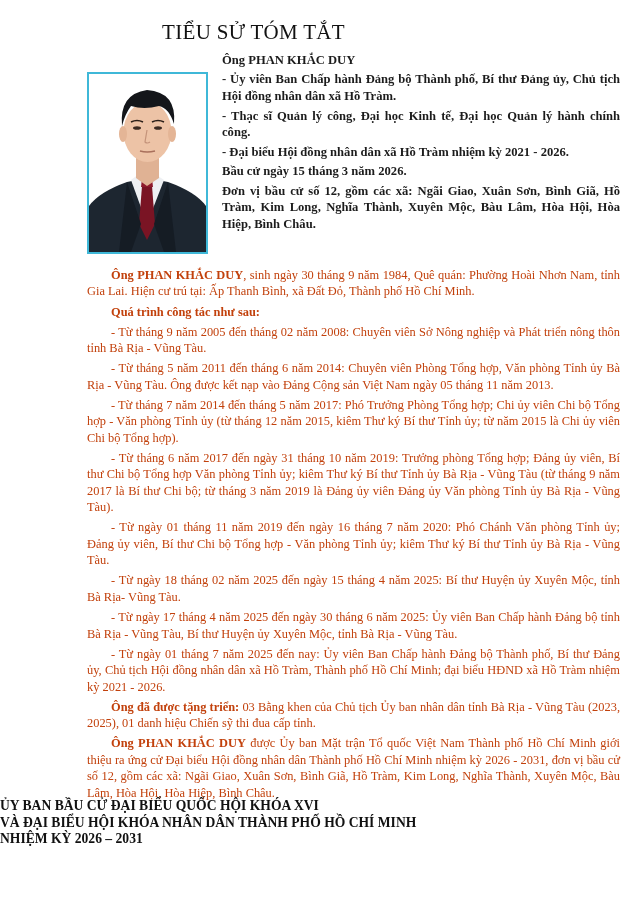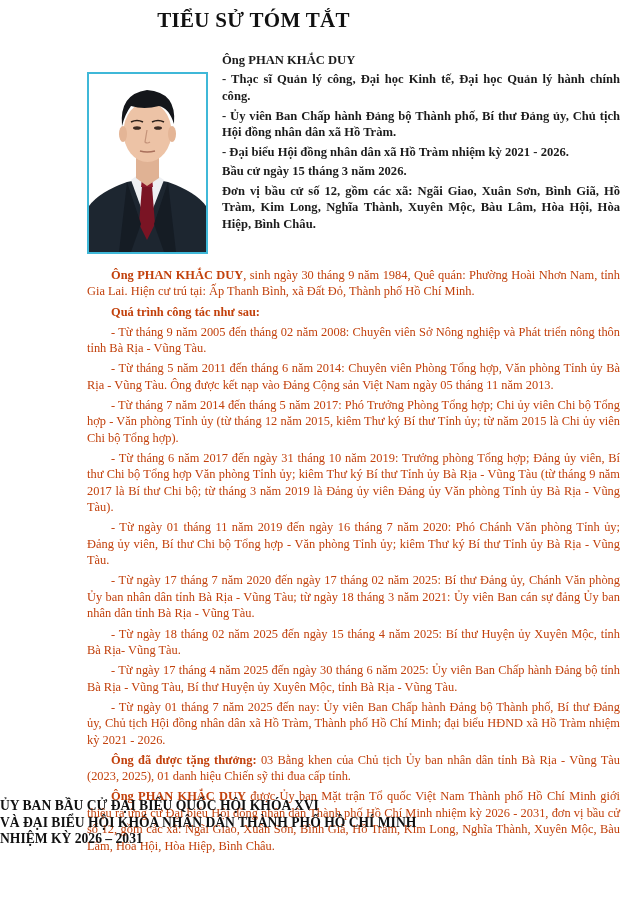--- a/index.html
+++ b/index.html
@@ -2,22 +2,22 @@
 <html><head>
   <meta charset="utf-8">
   <style>
     html, body { margin: 0; padding: 0; background: #ffffff; }
     body {
       width: 640px; height: 905px; position: relative; overflow: hidden;
       font-family: "Liberation Serif", "DejaVu Serif", serif;
       color: #1a1a1a;
     }
     .title {
-      position: absolute; top: 8px; left: 0; width: 507px; text-align: center;
-      font-size: 21px; font-weight: bold; letter-spacing: 0.3px; color: #111;
+      position: absolute; top: 20px; left: 0; width: 507px; text-align: center;
+      font-size: 21px; font-weight: normal; letter-spacing: 0.3px; color: #111;
     }
     .photo {
       position: absolute; left: 87px; top: 72px; width: 117px; height: 178px;
       border: 2px solid #3fb8d8; background: #ffffff; overflow: hidden;
     }
     .photo svg { display: block; width: 117px; height: 178px; }
     .summary {
       position: absolute; left: 222px; top: 52px; width: 398px;
       font-size: 12.6px; line-height: 16.8px; font-weight: bold;
       text-align: justify; color: #1c1c1c;
@@ -69,40 +69,39 @@
     <path d="M42 48 Q48 45 54 48" stroke="#2a1e18" stroke-width="1.6" fill="none"></path>
     <path d="M63 48 Q69 45 75 48" stroke="#2a1e18" stroke-width="1.6" fill="none"></path>
 
     <path d="M58 56 L56 68 Q58 70 61 68" stroke="#c4937a" stroke-width="1.2" fill="none"></path>
     <path d="M51 77 Q58 79 66 77" stroke="#a9705c" stroke-width="1.6" fill="none"></path>
   </svg>
 </div>
 
 <div class="summary">
   <p class="name">Ông PHAN KHẮC DUY</p>
+  <p>- Ủy viên Ban Chấp hành Đảng bộ Thành phố, Bí thư Đảng ủy, Chủ tịch Hội đồng nhân dân xã Hồ Tràm.</p>
   <p>- Thạc sĩ Quản lý công, Đại học Kinh tế, Đại học Quản lý hành chính công.</p>
-  <p>- Ủy viên Ban Chấp hành Đảng bộ Thành phố, Bí thư Đảng ủy, Chủ tịch Hội đồng nhân dân xã Hồ Tràm.</p>
   <p>- Đại biểu Hội đồng nhân dân xã Hồ Tràm nhiệm kỳ 2021 - 2026.</p>
   <p>Bầu cử ngày 15 tháng 3 năm 2026.</p>
   <p>Đơn vị bầu cử số 12, gồm các xã: Ngãi Giao, Xuân Sơn, Bình Giã, Hồ Tràm, Kim Long, Nghĩa Thành, Xuyên Mộc, Bàu Lâm, Hòa Hội, Hòa Hiệp, Bình Châu.</p>
 </div>
 
 <div class="body">
   <p><b>Ông PHAN KHẮC DUY</b><span>, sinh ngày 30 tháng 9 năm 1984, Quê quán: Phường Hoài Nhơn Nam, tỉnh Gia Lai. Hiện cư trú tại: Ấp Thanh Bình, xã Đất Đỏ, Thành phố Hồ Chí Minh.</span></p>
   <p><b>Quá trình công tác như sau:</b></p>
   <p>- Từ tháng 9 năm 2005 đến tháng 02 năm 2008: Chuyên viên Sở Nông nghiệp và Phát triển nông thôn tỉnh Bà Rịa - Vũng Tàu.</p>
   <p>- Từ tháng 5 năm 2011 đến tháng 6 năm 2014: Chuyên viên Phòng Tổng hợp, Văn phòng Tỉnh ủy Bà Rịa - Vũng Tàu. Ông được kết nạp vào Đảng Cộng sản Việt Nam ngày 05 tháng 11 năm 2013.</p>
   <p>- Từ tháng 7 năm 2014 đến tháng 5 năm 2017: Phó Trưởng Phòng Tổng hợp; Chi ủy viên Chi bộ Tổng hợp - Văn phòng Tỉnh ủy (từ tháng 12 năm 2015, kiêm Thư ký Bí thư Tỉnh ủy; từ năm 2015 là Chi ủy viên Chi bộ Tổng hợp).</p>
   <p>- Từ tháng 6 năm 2017 đến ngày 31 tháng 10 năm 2019: Trưởng phòng Tổng hợp; Đảng ủy viên, Bí thư Chi bộ Tổng hợp Văn phòng Tỉnh ủy; kiêm Thư ký Bí thư Tỉnh ủy Bà Rịa - Vũng Tàu (từ tháng 9 năm 2017 là Bí thư Chi bộ; từ tháng 3 năm 2019 là Đảng ủy viên Đảng ủy Văn phòng Tỉnh ủy Bà Rịa - Vũng Tàu).</p>
   <p>- Từ ngày 01 tháng 11 năm 2019 đến ngày 16 tháng 7 năm 2020: Phó Chánh Văn phòng Tỉnh ủy; Đảng ủy viên, Bí thư Chi bộ Tổng hợp - Văn phòng Tỉnh ủy; kiêm Thư ký Bí thư Tỉnh ủy Bà Rịa - Vũng Tàu.</p>
-  <p>- Từ ngày 17 tháng 7 năm 2020 đến ngày 17 tháng 02 năm 2025: Bí thư Đảng ủy, Chánh Văn phòng Ủy ban nhân dân tỉnh Bà Rịa - Vũng Tàu; từ ngày 18 tháng 3 năm 2021: Ủy viên Ban cán sự đảng Ủy ban nhân dân tỉnh Bà Rịa - Vũng Tàu.</p>
   <p>- Từ ngày 18 tháng 02 năm 2025 đến ngày 15 tháng 4 năm 2025: Bí thư Huyện ủy Xuyên Mộc, tỉnh Bà Rịa- Vũng Tàu.</p>
   <p>- Từ ngày 17 tháng 4 năm 2025 đến ngày 30 tháng 6 năm 2025: Ủy viên Ban Chấp hành Đảng bộ tỉnh Bà Rịa - Vũng Tàu, Bí thư Huyện ủy Xuyên Mộc, tỉnh Bà Rịa - Vũng Tàu.</p>
   <p>- Từ ngày 01 tháng 7 năm 2025 đến nay: Ủy viên Ban Chấp hành Đảng bộ Thành phố, Bí thư Đảng ủy, Chủ tịch Hội đồng nhân dân xã Hồ Tràm, Thành phố Hồ Chí Minh; đại biểu HĐND xã Hồ Tràm nhiệm kỳ 2021 - 2026.</p>
-  <p><b>Ông đã được tặng thưởng:</b><span> 03 Bằng khen của Chủ tịch Ủy ban nhân dân tỉnh Bà Rịa - Vũng Tàu (2023, 2025), 01 danh hiệu Chiến sỹ thi đua cấp tỉnh.</span></p>
+  <p><b>Ông đã được tặng triển:</b><span> 03 Bằng khen của Chủ tịch Ủy ban nhân dân tỉnh Bà Rịa - Vũng Tàu (2023, 2025), 01 danh hiệu Chiến sỹ thi đua cấp tỉnh.</span></p>
   <p><b>Ông PHAN KHẮC DUY</b><span> được Ủy ban Mặt trận Tổ quốc Việt Nam Thành phố Hồ Chí Minh giới thiệu ra ứng cử Đại biểu Hội đồng nhân dân Thành phố Hồ Chí Minh nhiệm kỳ 2026 - 2031, đơn vị bầu cử số 12, gồm các xã: Ngãi Giao, Xuân Sơn, Bình Giã, Hồ Tràm, Kim Long, Nghĩa Thành, Xuyên Mộc, Bàu Lâm, Hòa Hội, Hòa Hiệp, Bình Châu.</span></p>
 </div>
 
 <div class="footer">
   <div>ỦY BAN BẦU CỬ ĐẠI BIỂU QUỐC HỘI KHÓA XVI</div>
   <div>VÀ ĐẠI BIỂU HỘI KHÓA NHÂN DÂN THÀNH PHỐ HỒ CHÍ MINH</div>
   <div>NHIỆM KỲ 2026 – 2031</div>
 </div>
 
 </body></html>

